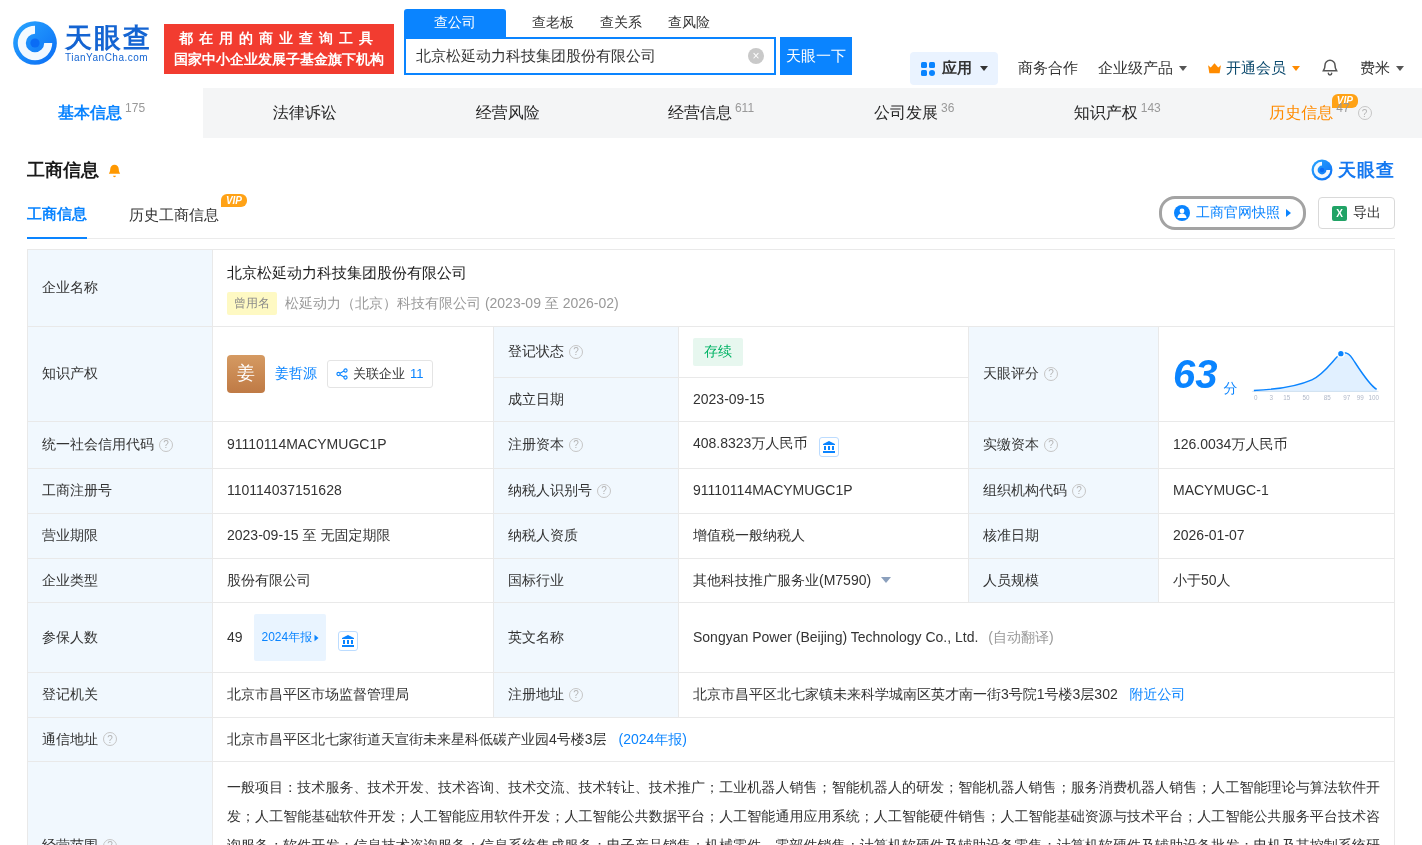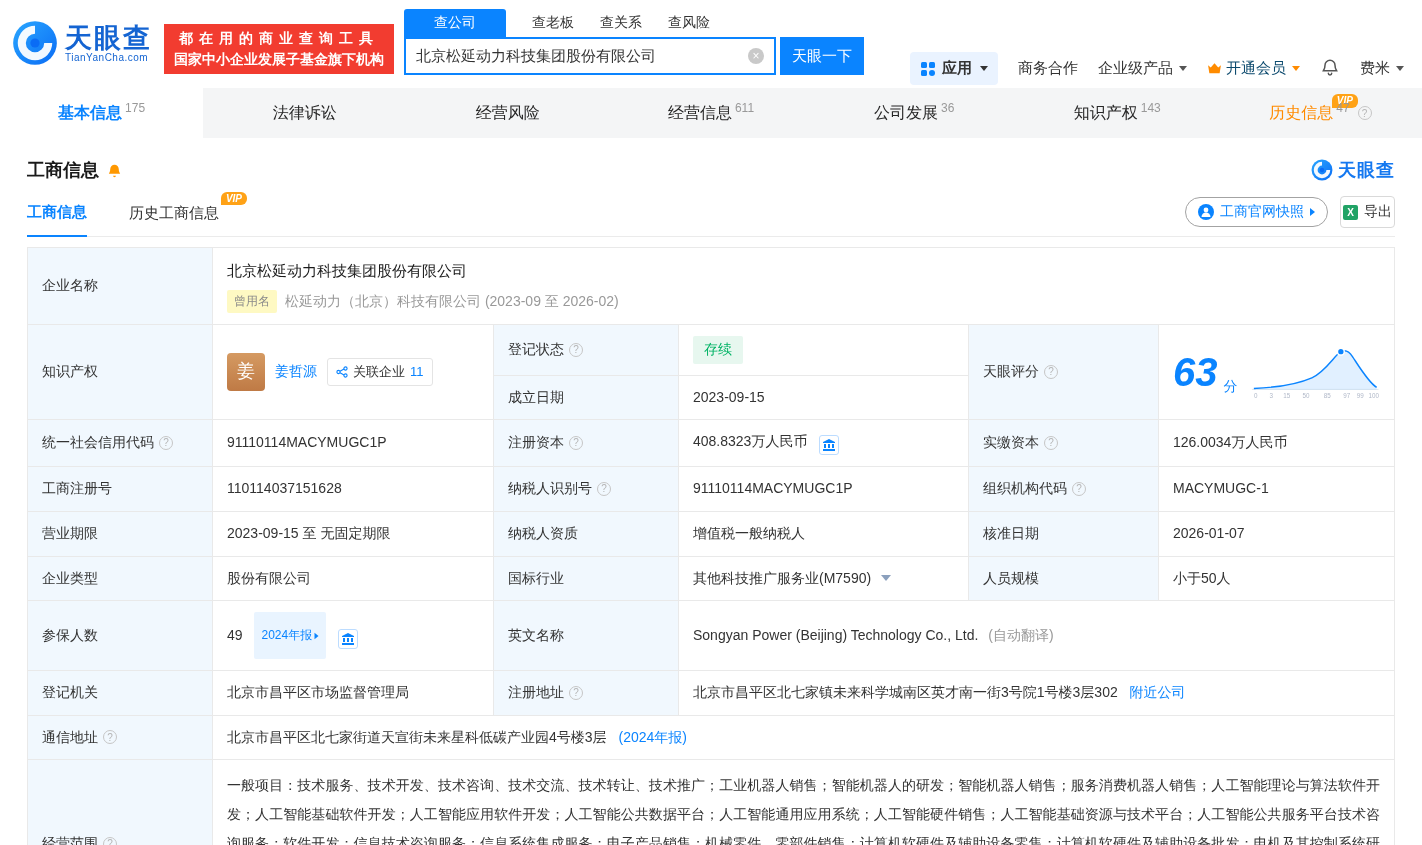--- a/index.html
+++ b/index.html
@@ -19,21 +19,21 @@
   .search-tabs { display:flex; align-items:flex-end; gap:26px; height:27px; font-size:14px; }
   .stab { color:#333; padding-bottom:5px; }
   .stab.active { background:#0a84ff; color:#fff; padding:5px 30px; border-radius:3px 3px 0 0; }
   .search-row { display:flex; }
   .search-box { width:372px; height:38px; border:2px solid #0a84ff; background:#fff;
     display:flex; align-items:center; padding:0 10px; }
   .search-box input { border:0; outline:0; flex:1; font-size:15px; color:#333; font-family:inherit; background:transparent;}
   .clear-icon { width:16px; height:16px; border-radius:50%; background:#c9c9c9; color:#fff;
     font-size:12px; line-height:16px; text-align:center; flex:none; }
   .clear-icon::after { content:"×"; }
-  .search-btn { width:84px; height:38px; background:#0a84ff; color:#fff; font-size:15px; border:0;
+  .search-btn { width:72px; height:38px; background:#0a84ff; color:#fff; font-size:15px; border:0;
     margin-left:4px; display:flex; align-items:center; justify-content:center; font-family:inherit; }
   .top-right { margin-left:auto; display:flex; align-items:center; gap:20px; margin-top:44px; font-size:15px; }
   .apps-chip { background:#eaf3ff; border-radius:4px; padding:7px 10px; display:flex; align-items:center; gap:6px; font-weight:bold; }
   .menu-item { display:flex; align-items:center; gap:4px; color:#333; }
   .menu-item.vip { color:#0c4a6e; font-weight:normal; }
   .caret { display:inline-block; width:0; height:0; border-left:4px solid transparent;
     border-right:4px solid transparent; border-top:5px solid #555; margin-left:2px; }
   .menu-item.vip .caret { border-top-color:#ff8b00; }
   .apps-chip .caret { border-top-color:#333; }
 
@@ -57,26 +57,26 @@
   .watermark { margin-left:auto; display:flex; align-items:center; gap:5px; }
   .watermark .wm-text { font-size:18px; font-weight:bold; color:#1478f0; letter-spacing:1px;}
 
   .subtab-row { display:flex; align-items:flex-end; margin-top:14px; border-bottom:1px solid #ebebeb; }
   .subtab { font-size:15px; padding-bottom:13px; color:#333; position:relative; }
   .subtab.active { color:#0a84ff; font-weight:bold; border-bottom:2px solid #0a84ff; margin-bottom:-1px; }
   .subtab + .subtab { margin-left:42px; }
   .vip-badge { position:absolute; top:-12px; right:-28px; background:#ffa216; color:#fff;
     font-size:10px; font-weight:bold; font-style:italic; padding:1px 5px; border-radius:6px 6px 6px 0; }
   .subtab-actions { margin-left:auto; display:flex; align-items:center; gap:12px; padding-bottom:8px; }
-  .btn-snapshot { display:flex; align-items:center; gap:6px; border:1px solid #a3a3a3; color:#0a84ff;
+  .btn-snapshot { display:flex; align-items:center; gap:6px; border:3px solid #a3a3a3; color:#0a84ff;
     border-radius:16px; padding:5px 12px; font-size:14px; background:#fff; }
   .tri-r { display:inline-block; width:0; height:0; border-top:4px solid transparent;
     border-bottom:4px solid transparent; border-left:5px solid #0a84ff; }
   .btn-export { display:flex; align-items:center; gap:6px; border:1px solid #d9d9d9; color:#333;
-    border-radius:4px; padding:6px 2px; font-size:14px; background:#fff; }
+    border-radius:4px; padding:6px 13px; font-size:14px; background:#fff; }
   .xls-icon { width:15px; height:15px; background:#21a366; border-radius:2px; color:#fff;
     font-size:10px; font-weight:bold; display:inline-flex; align-items:center; justify-content:center; }
   .xls-icon::after { content:"X"; }
 
   
   .info-table { width:1368px; margin-top:10px; border-collapse:collapse; table-layout:fixed; font-size:14px; }
   .info-table td { border:1px solid #e9e9e9; padding:11px 14px; vertical-align:middle; line-height:1.55; }
   .info-table td.lbl { background:#f1f8fe; }
   .lbl-inner { display:inline-flex; align-items:center; }
   .co-name { font-size:15px; color:#1a1a1a; }

